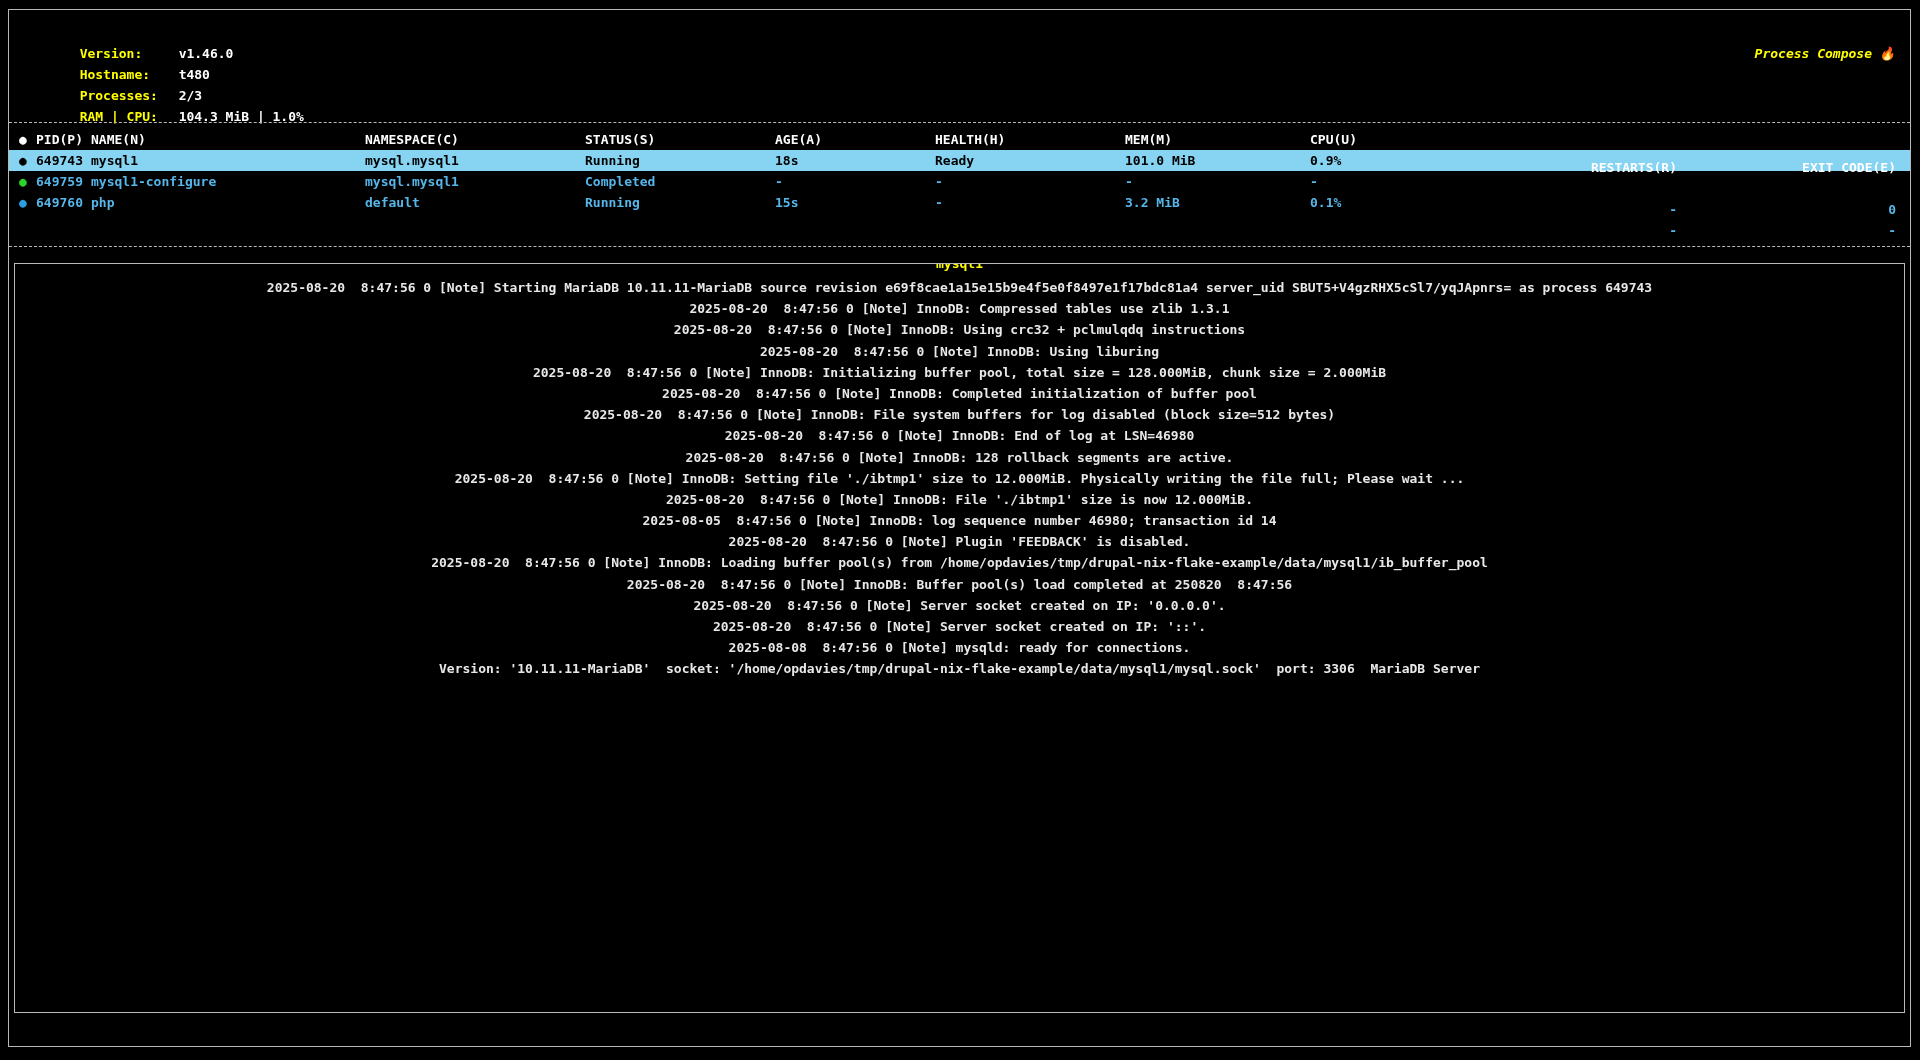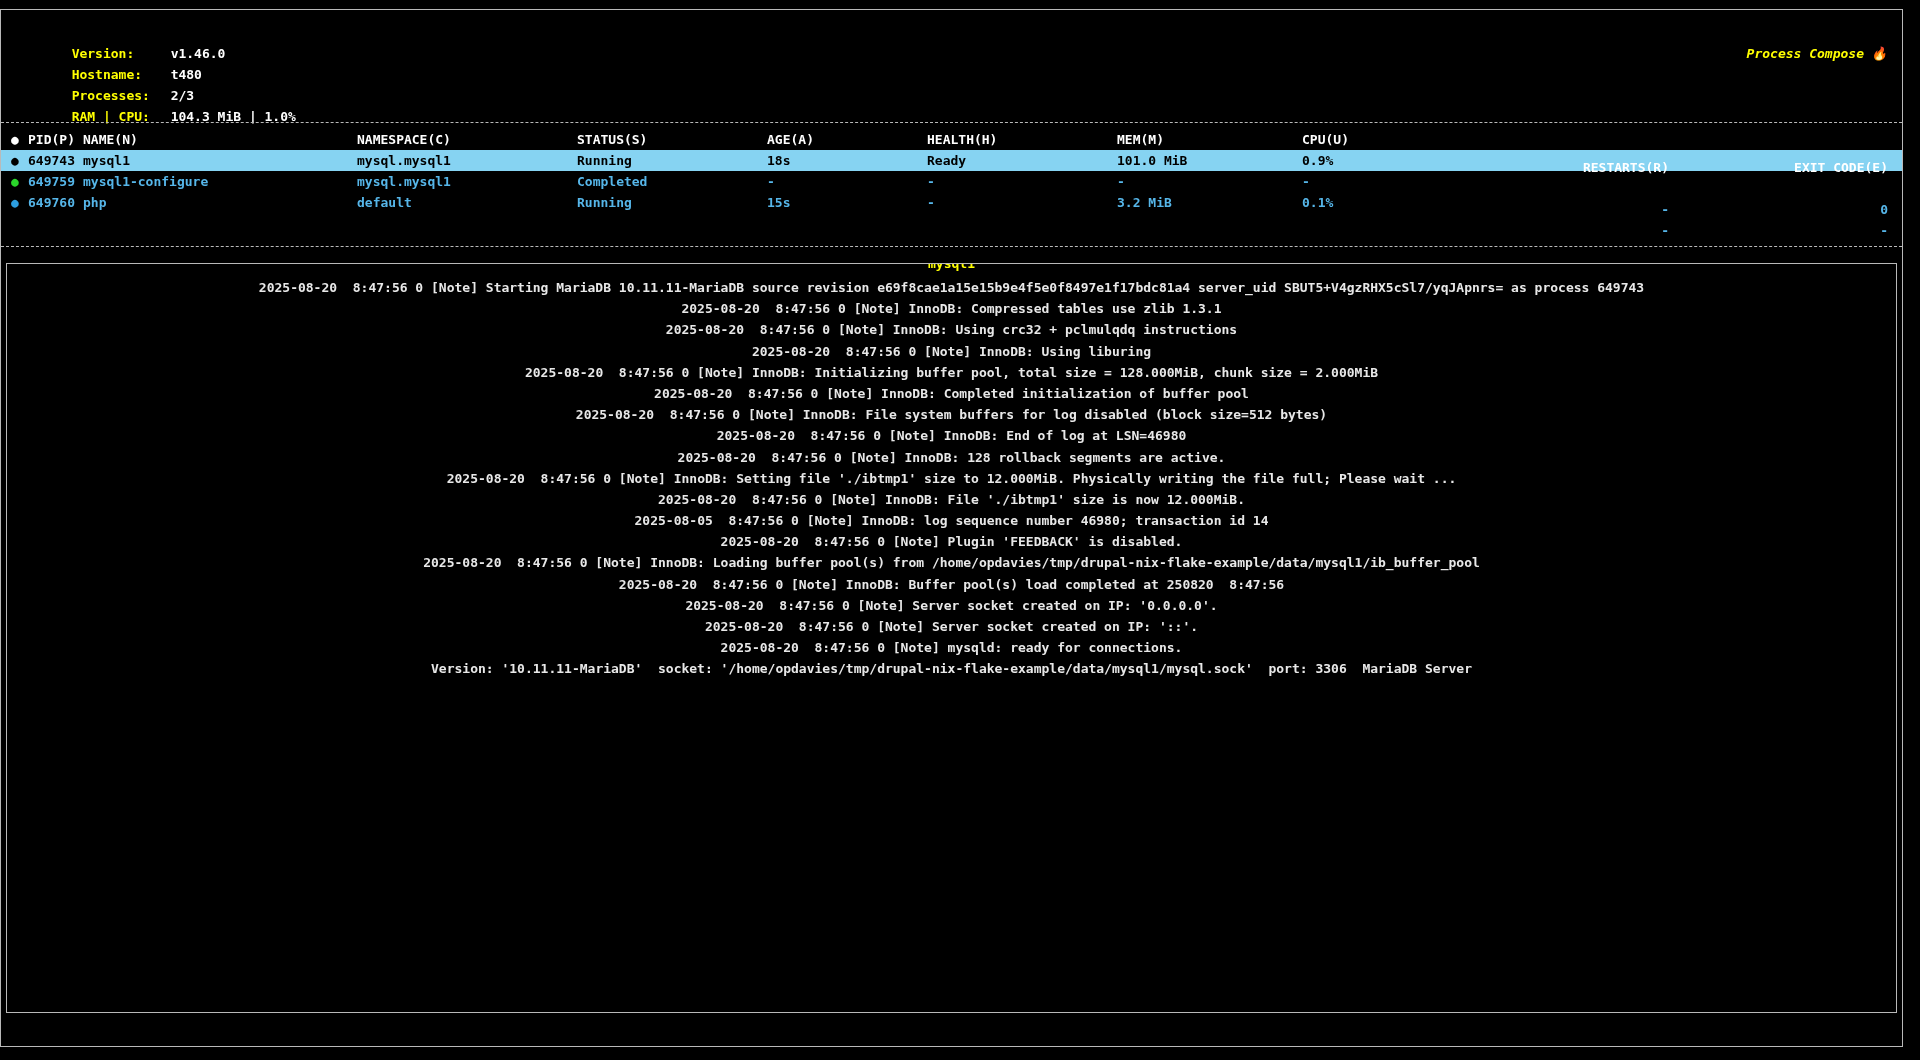--- a/index.html
+++ b/index.html
@@ -1,20 +1,20 @@
 <!DOCTYPE html>
 <html><head>
 <meta charset="utf-8">
 <style>
   * { margin:0; padding:0; box-sizing:border-box; }
   html,body { width:1920px; height:1060px; background:#000; overflow:hidden; }
   body { font-family:"DejaVu Sans Mono", monospace; font-size:13px; font-weight:700; color:#e8e8e8; }
 
   .frame {
-    position:absolute; left:0; top:9px; width:1903px; height:1038px;
+    position:absolute; left:8px; top:9px; width:1903px; height:1038px;
     border:1px solid #b9b9b9;
   }
 
   
   .info-block { position:absolute; top:12px; left:8px; }
   .info-row { height:21px; line-height:21px; white-space:pre; }
   .info-label { display:inline-block; width:99px; color:#ffff00; }
   .info-value { color:#ffffff; }
 
   .app-title { position:absolute; top:12px; right:14px; height:21px; line-height:21px; color:#ffff00; white-space:pre;font-style:italic; }
@@ -178,21 +178,21 @@
         <div class="log-line">2025-08-20  8:47:56 0 [Note] Plugin 'FEEDBACK' is disabled.</div>
 
         <div class="log-line">2025-08-20  8:47:56 0 [Note] InnoDB: Loading buffer pool(s) from /home/opdavies/tmp/drupal-nix-flake-example/data/mysql1/ib_buffer_pool</div>
 
         <div class="log-line">2025-08-20  8:47:56 0 [Note] InnoDB: Buffer pool(s) load completed at 250820  8:47:56</div>
 
         <div class="log-line">2025-08-20  8:47:56 0 [Note] Server socket created on IP: '0.0.0.0'.</div>
 
         <div class="log-line">2025-08-20  8:47:56 0 [Note] Server socket created on IP: '::'.</div>
 
-        <div class="log-line">2025-08-20  8:47:56 0 [Note] mysqld: ready for connections.</div>
+        <div class="log-line">2025-08-08  8:47:56 0 [Note] mysqld: ready for connections.</div>
 
         <div class="log-line">Version: '10.11.11-MariaDB'  socket: '/home/opdavies/tmp/drupal-nix-flake-example/data/mysql1/mysql.sock'  port: 3306  MariaDB Server</div>
 
     </div>
   </div>
 
   <div class="statusbar">
     
       
     

